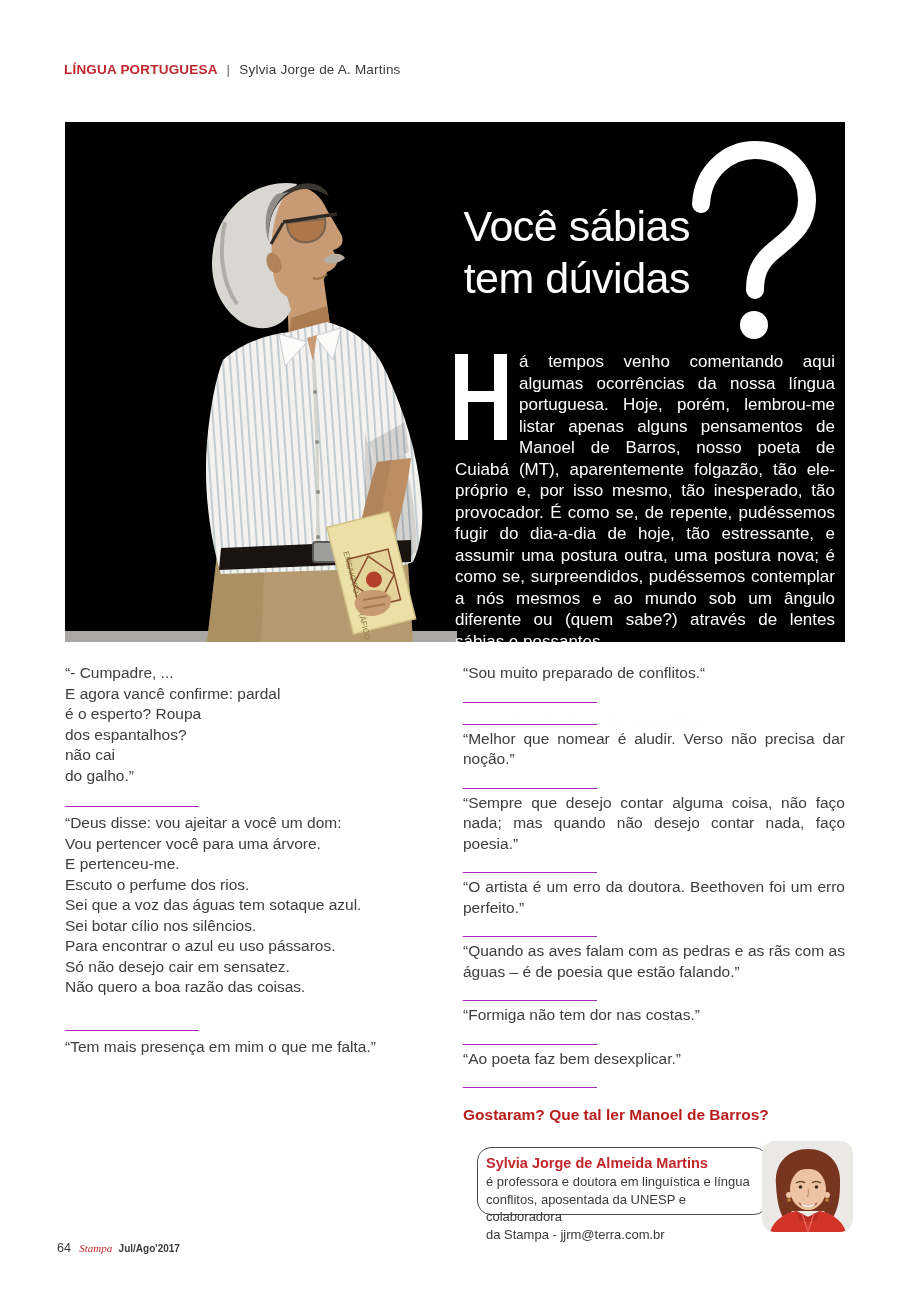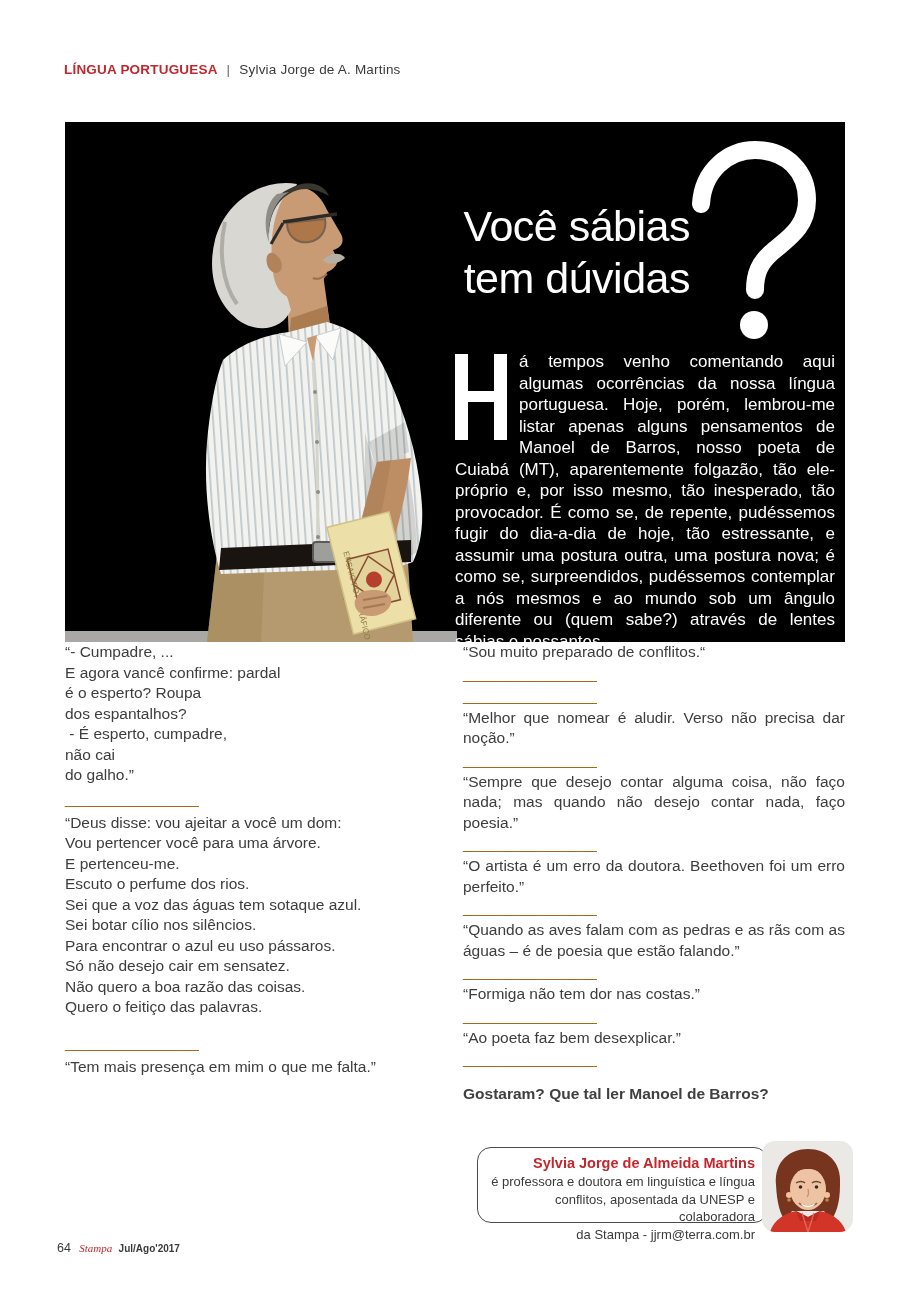--- a/index.html
+++ b/index.html
@@ -15,34 +15,34 @@
   .photo-wrap{position:absolute;left:0;top:0;width:392px;height:520px;}
   .title{position:absolute;left:280px;top:78px;width:345px;text-align:right;
          color:#fff;font-size:43px;line-height:52px;font-weight:normal;letter-spacing:-0.5px;}
   .qmark{position:absolute;left:616px;top:18px;width:146px;height:210px;}
   .intro{position:absolute;left:390px;top:229px;width:380px;color:#fefefe;
          font-size:17px;line-height:21.5px;text-align:justify;}
   .dropcap{float:left;width:52px;height:86px;margin:3px 12px 0 0;}
   .intro-last{position:absolute;left:390px;top:589px;width:380px;color:#fefefe;
          font-size:17px;line-height:21.5px;text-indent:11px;}
   
-  .col{position:absolute;top:642px;color:#3d3d3d;font-size:15.5px;line-height:20.5px;}
+  .col{position:absolute;top:663px;color:#3d3d3d;font-size:15.5px;line-height:20.5px;}
   .col-left{left:65px;width:386px;}
   .col-right{left:463px;width:382px;}
   .pline{white-space:pre-wrap;}
-  .sep{color:#a16207;letter-spacing:-0.5px;font-size:15px;line-height:20px;}
+  .sep{color:#a21caf;letter-spacing:-0.5px;font-size:15px;line-height:20px;}
   .col-left .sep{margin:3px 0 4px 0;}
   .col-left .sep.s2{margin:15px 0 4px 0;}
   .quote-item .qtext{text-align:justify;}
   .quote-item .sep{margin:1px 0 2px 0;}
-  .closing{margin-top:15px;font-weight:bold;color:#404040;font-size:15.5px;}
-  
-  .abox{position:absolute;left:477px;top:1147px;width:291px;height:76px;
+  .closing{margin-top:15px;font-weight:bold;color:#b91c1c;font-size:15.5px;}
+  
+  .abox{position:absolute;left:477px;top:1147px;width:291px;height:68px;
         border:1.5px solid #4c4c4c;border-radius:14px;box-sizing:border-box;
-        text-align:right;padding:6px 12px 0 8px;}
+        padding:6px 12px 0 8px;}
   .abox .name{color:#c1272d;font-weight:bold;font-size:14.5px;line-height:19px;}
   .abox .bio{color:#3a3a3a;font-size:13px;line-height:17.5px;}
   .aphoto{position:absolute;left:762px;top:1141px;width:91px;height:91px;
           border-radius:13px;overflow:hidden;}
   
   .ftr{position:absolute;left:57px;top:1241px;font-size:12px;color:#3a3a3a;}
   .ftr .pn{font-size:12.5px;}
   .ftr .mag{color:#c1272d;font-family:"Liberation Serif",serif;font-style:italic;
             font-size:11px;margin:0 3px 0 5px;}
   .ftr .iss{font-size:10px;font-weight:bold;}
@@ -155,37 +155,35 @@
     <div class="intro-last">Aqui vão algumas de suas falas:</div>
   </div>
 
   <div class="col col-left">
     <div>
 
     <div class="pline">“- Cumpadre, ...</div>
         <div class="pline">E agora vancê confirme: pardal</div>
         <div class="pline">é o esperto? Roupa</div>
         <div class="pline">dos espantalhos?</div>
-        <div class="pline"> - É esperto, cumpadre,</div>
         <div class="pline">não cai</div>
         <div class="pline">do galho.”</div>
       </div>
     <div class="sep">_________________</div>
     <div>
 
     <div class="pline">“Deus disse: vou ajeitar a você um dom:</div>
         <div class="pline">Vou pertencer você para uma árvore.</div>
         <div class="pline">E pertenceu-me.</div>
         <div class="pline">Escuto o perfume dos rios.</div>
         <div class="pline">Sei que a voz das águas tem sotaque azul.</div>
         <div class="pline">Sei botar cílio nos silêncios.</div>
         <div class="pline">Para encontrar o azul eu uso pássaros.</div>
         <div class="pline">Só não desejo cair em sensatez.</div>
         <div class="pline">Não quero a boa razão das coisas.</div>
-        <div class="pline">Quero o feitiço das palavras.</div>
       </div>
     <div class="sep s2">_________________</div>
     <div class="pline">“Tem mais presença em mim o que me falta.”</div>
   </div>
 
   <div class="col col-right">
     <div>
 
         <div class="quote-item">
           <div class="qtext">“Sou muito preparado de conflitos.“</div>

